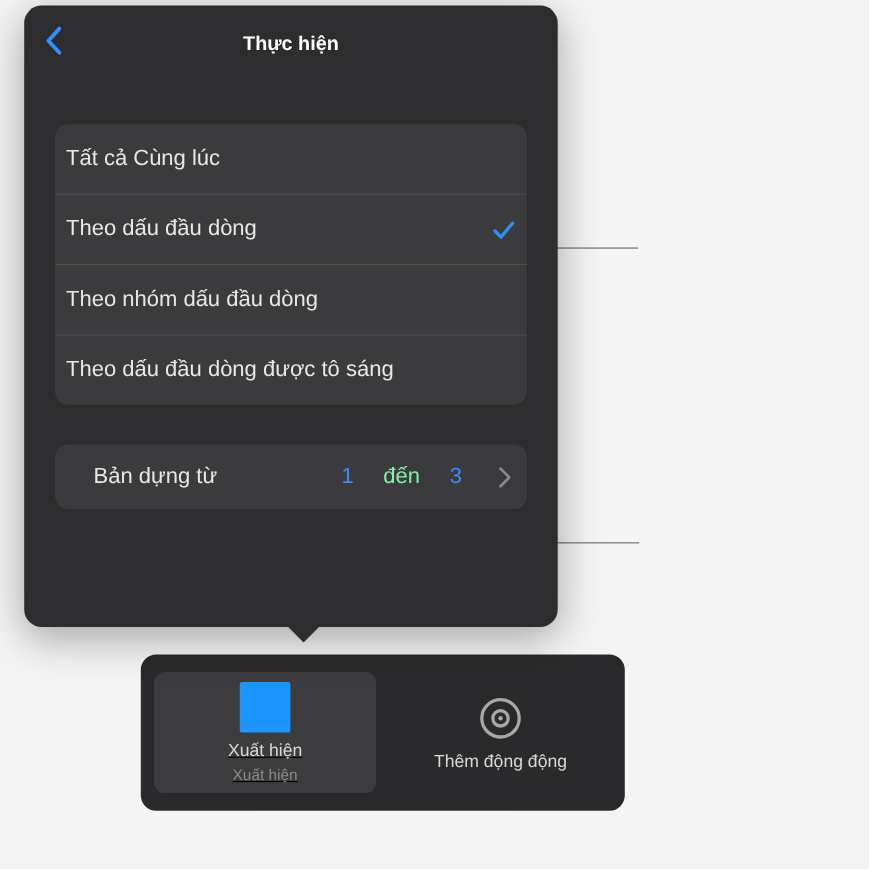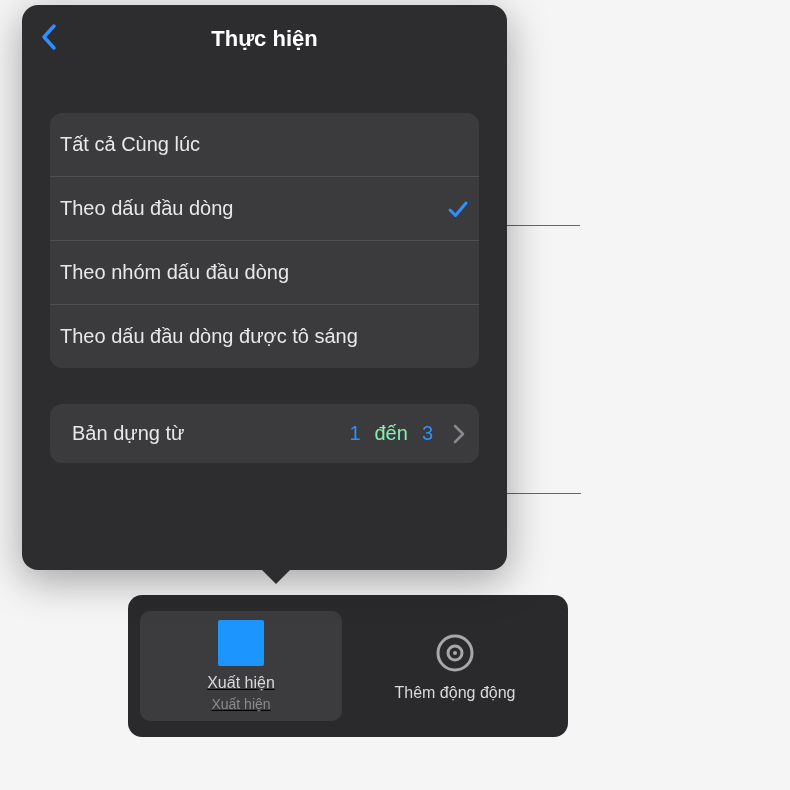--- a/index.html
+++ b/index.html
@@ -34,21 +34,21 @@
   .back-chevron {
     position: absolute;
     left: 18px;
     top: 6px;
     width: 18px;
     height: 28px;
     cursor: pointer;
   }
   .popover-title {
     color: #fff;
-    font-size: 22px;
+    font-size: 18px;
     font-weight: 600;
   }
 
   .options-group {
     margin: 52px 28px 0 28px;
     background: #3b3b3d;
     border-radius: 12px;
     overflow: hidden;
   }
   .option-row {
@@ -73,23 +73,23 @@
   }
 
   .build-group {
     margin: 36px 28px 0 28px;
     background: #3b3b3d;
     border-radius: 12px;
   }
   .build-row {
     display: flex;
     align-items: center;
-    padding: 18px 14px 18px 22px;
-    cursor: pointer;
-    gap: 14px;
+    padding: 18px 14px 18px 35px;
+    cursor: pointer;
+    gap: 27px;
   }
   .build-label {
     color: #e8e8e8;
     font-size: 20px;
     flex: 1;
   }
   .build-num { color: #2f8fff; font-size: 20px; }
   .build-sep { color: #86efac; font-size: 20px; }
   .disclosure { width: 12px; height: 20px; margin-left: 6px; }
 

